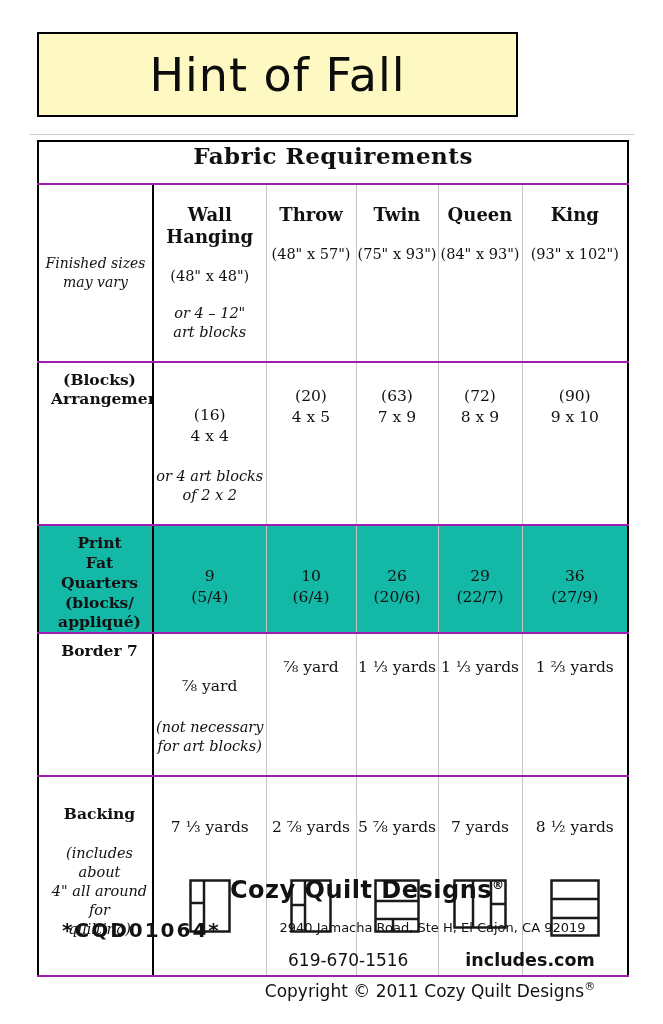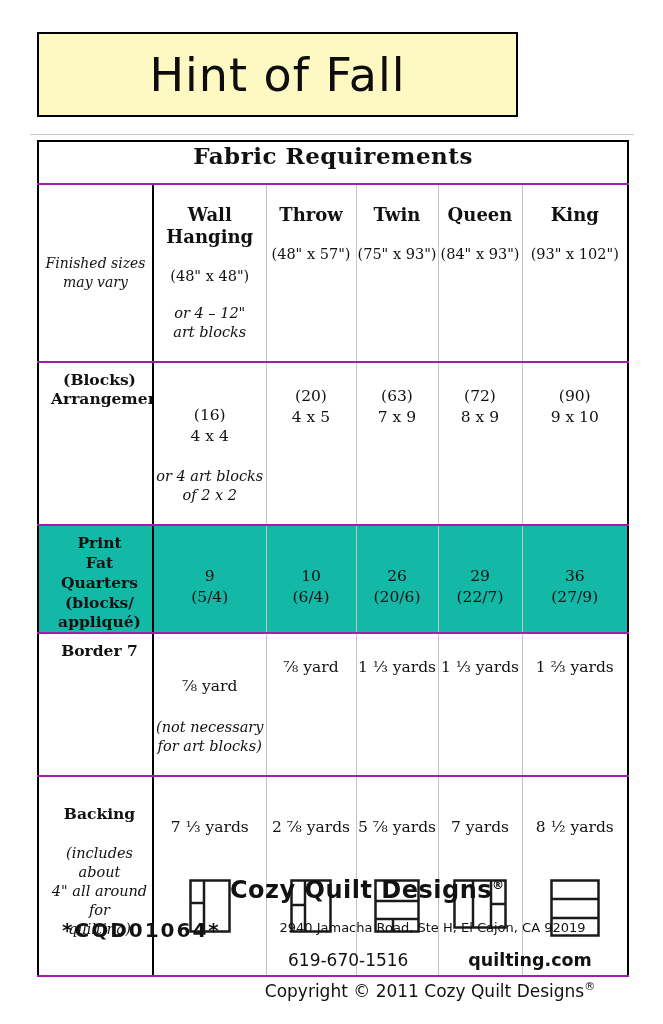--- a/index.html
+++ b/index.html
@@ -233,17 +233,17 @@
     </tr>
 
   </tbody>
     </table>
 
   <div class="footer">
     <div class="brand"><span>Cozy Quilt Designs</span><span class="reg">®</span></div>
     <div class="sku">*CQD01064*</div>
     <div class="address">2940 Jamacha Road, Ste H, El Cajon, CA 92019</div>
     <div class="phone">619-670-1516</div>
-    <div class="website">quilting.com</div>
+    <div class="website">includes.com</div>
     <div class="copyright"><span>Copyright © 2011 Cozy Quilt Designs</span><span class="reg-sup">®</span></div>
   </div>
 
 </div>
 
 </body></html>

